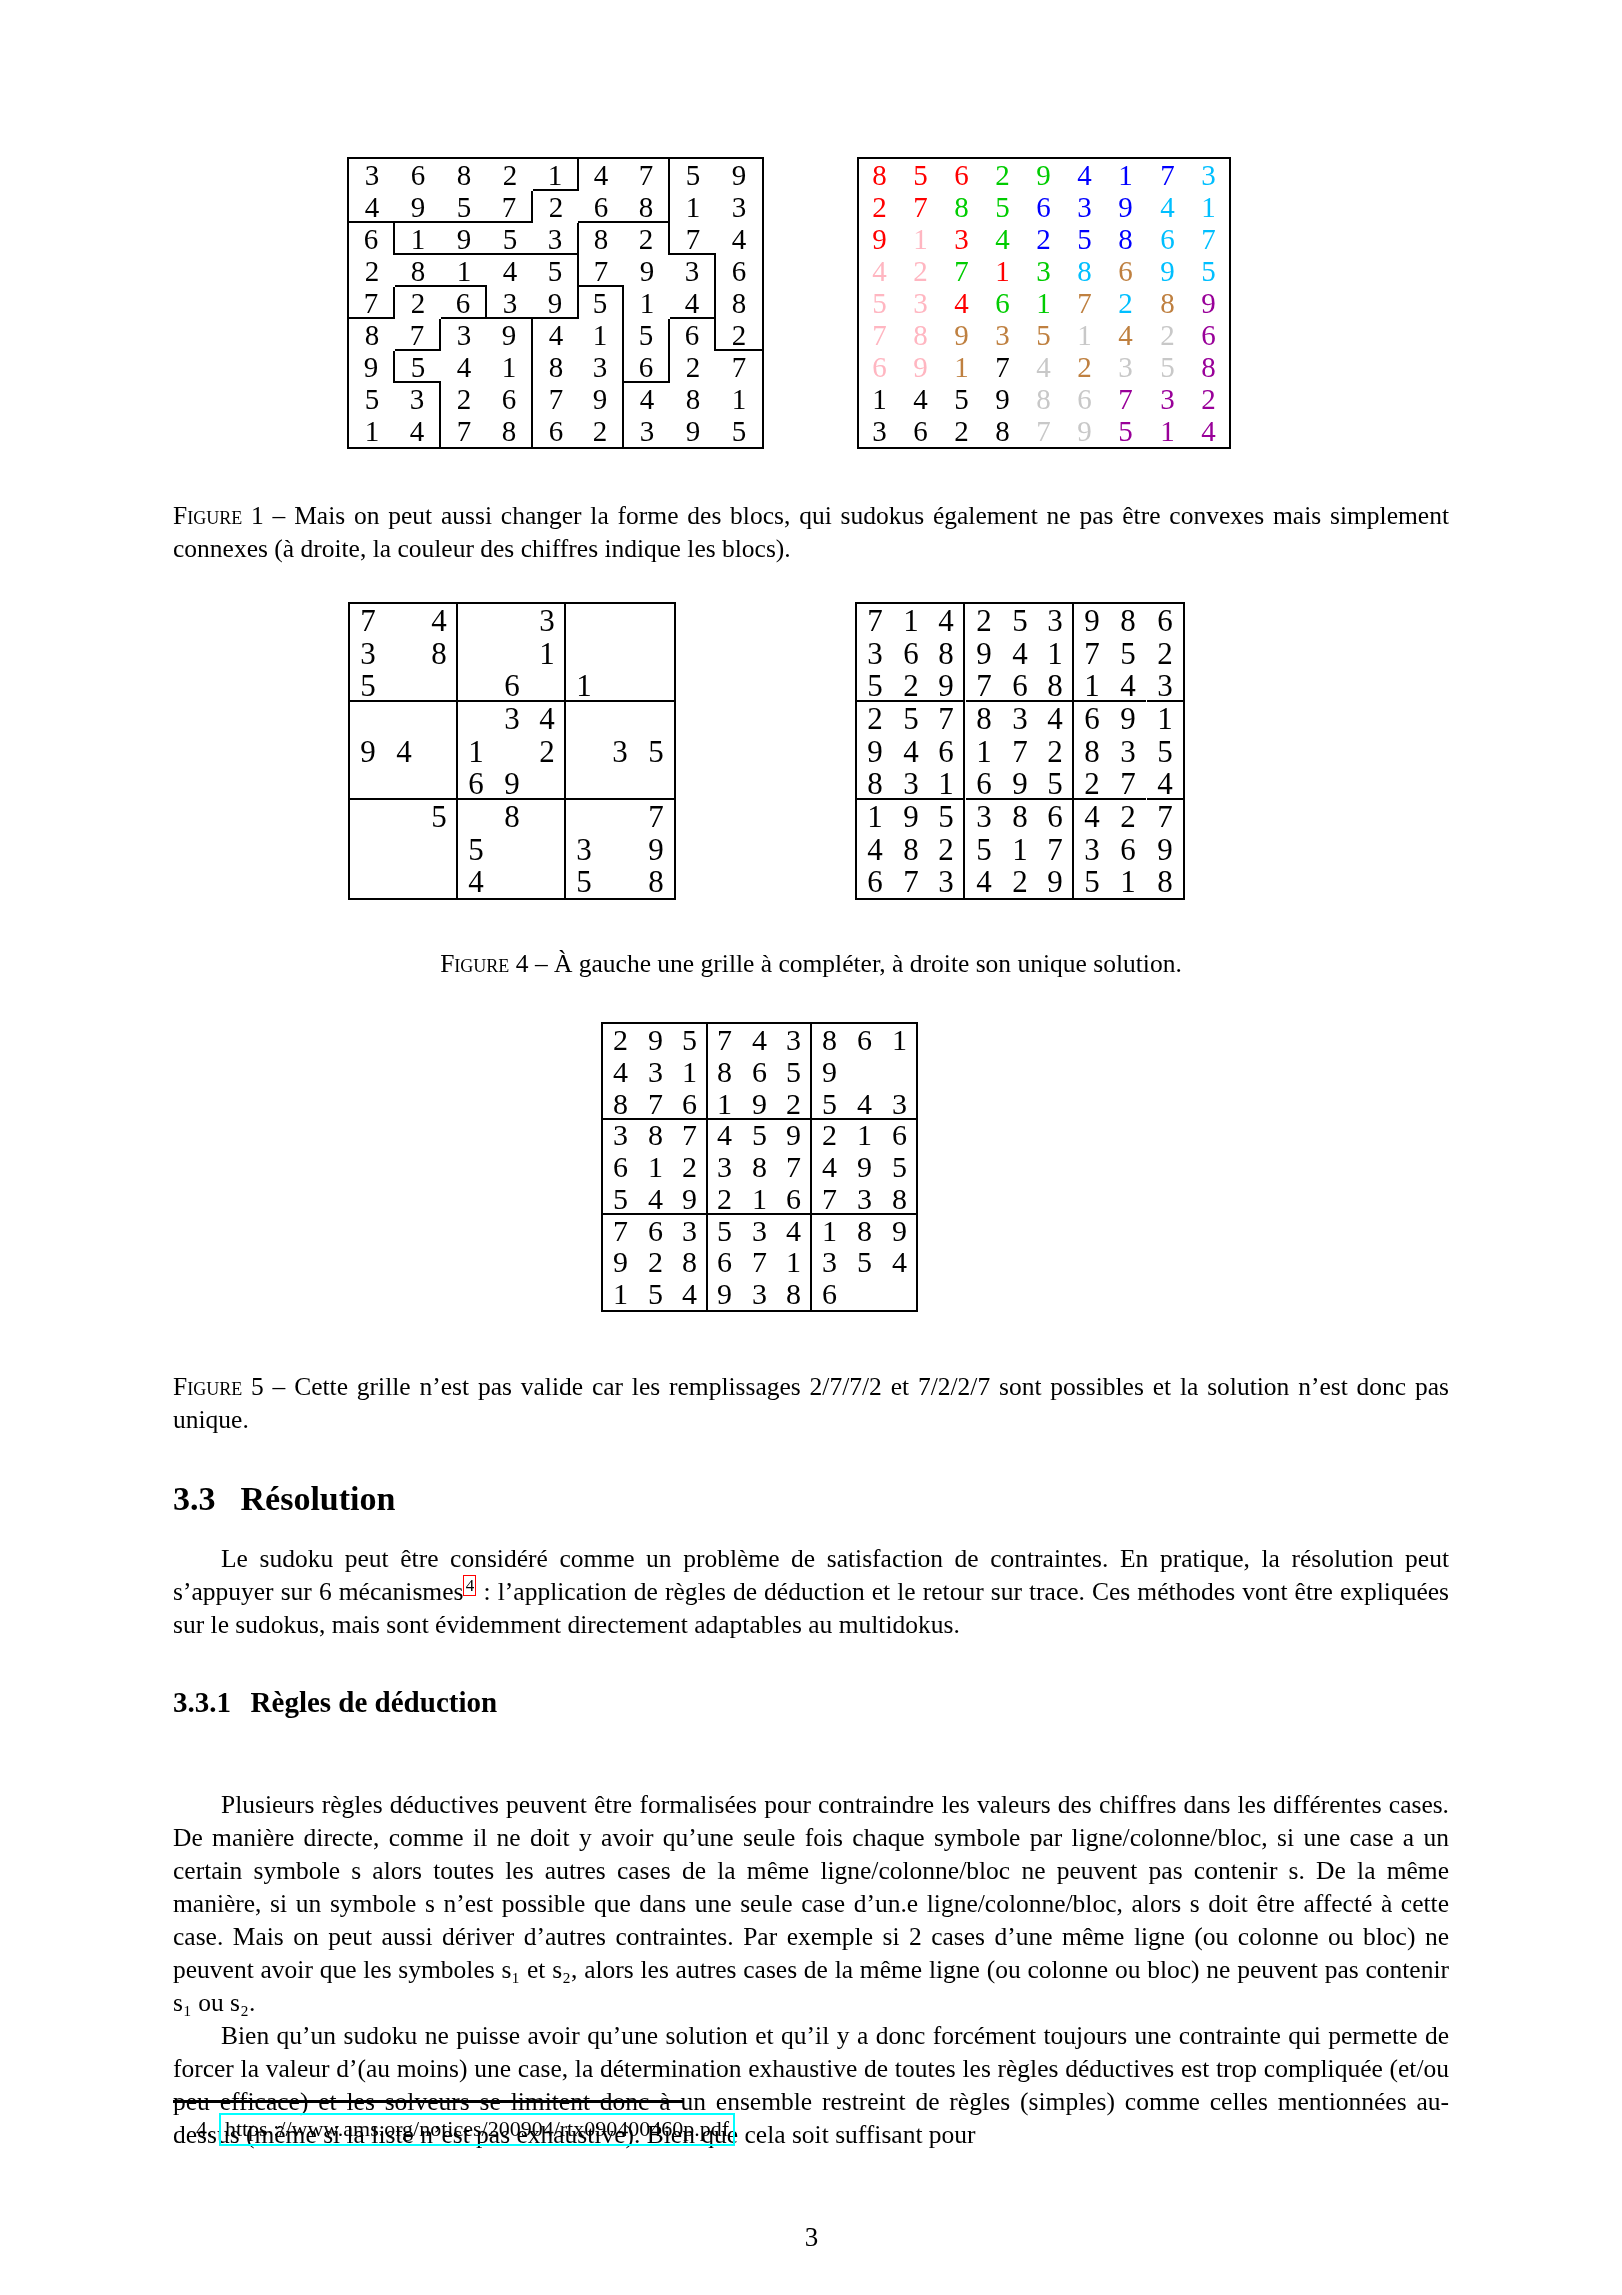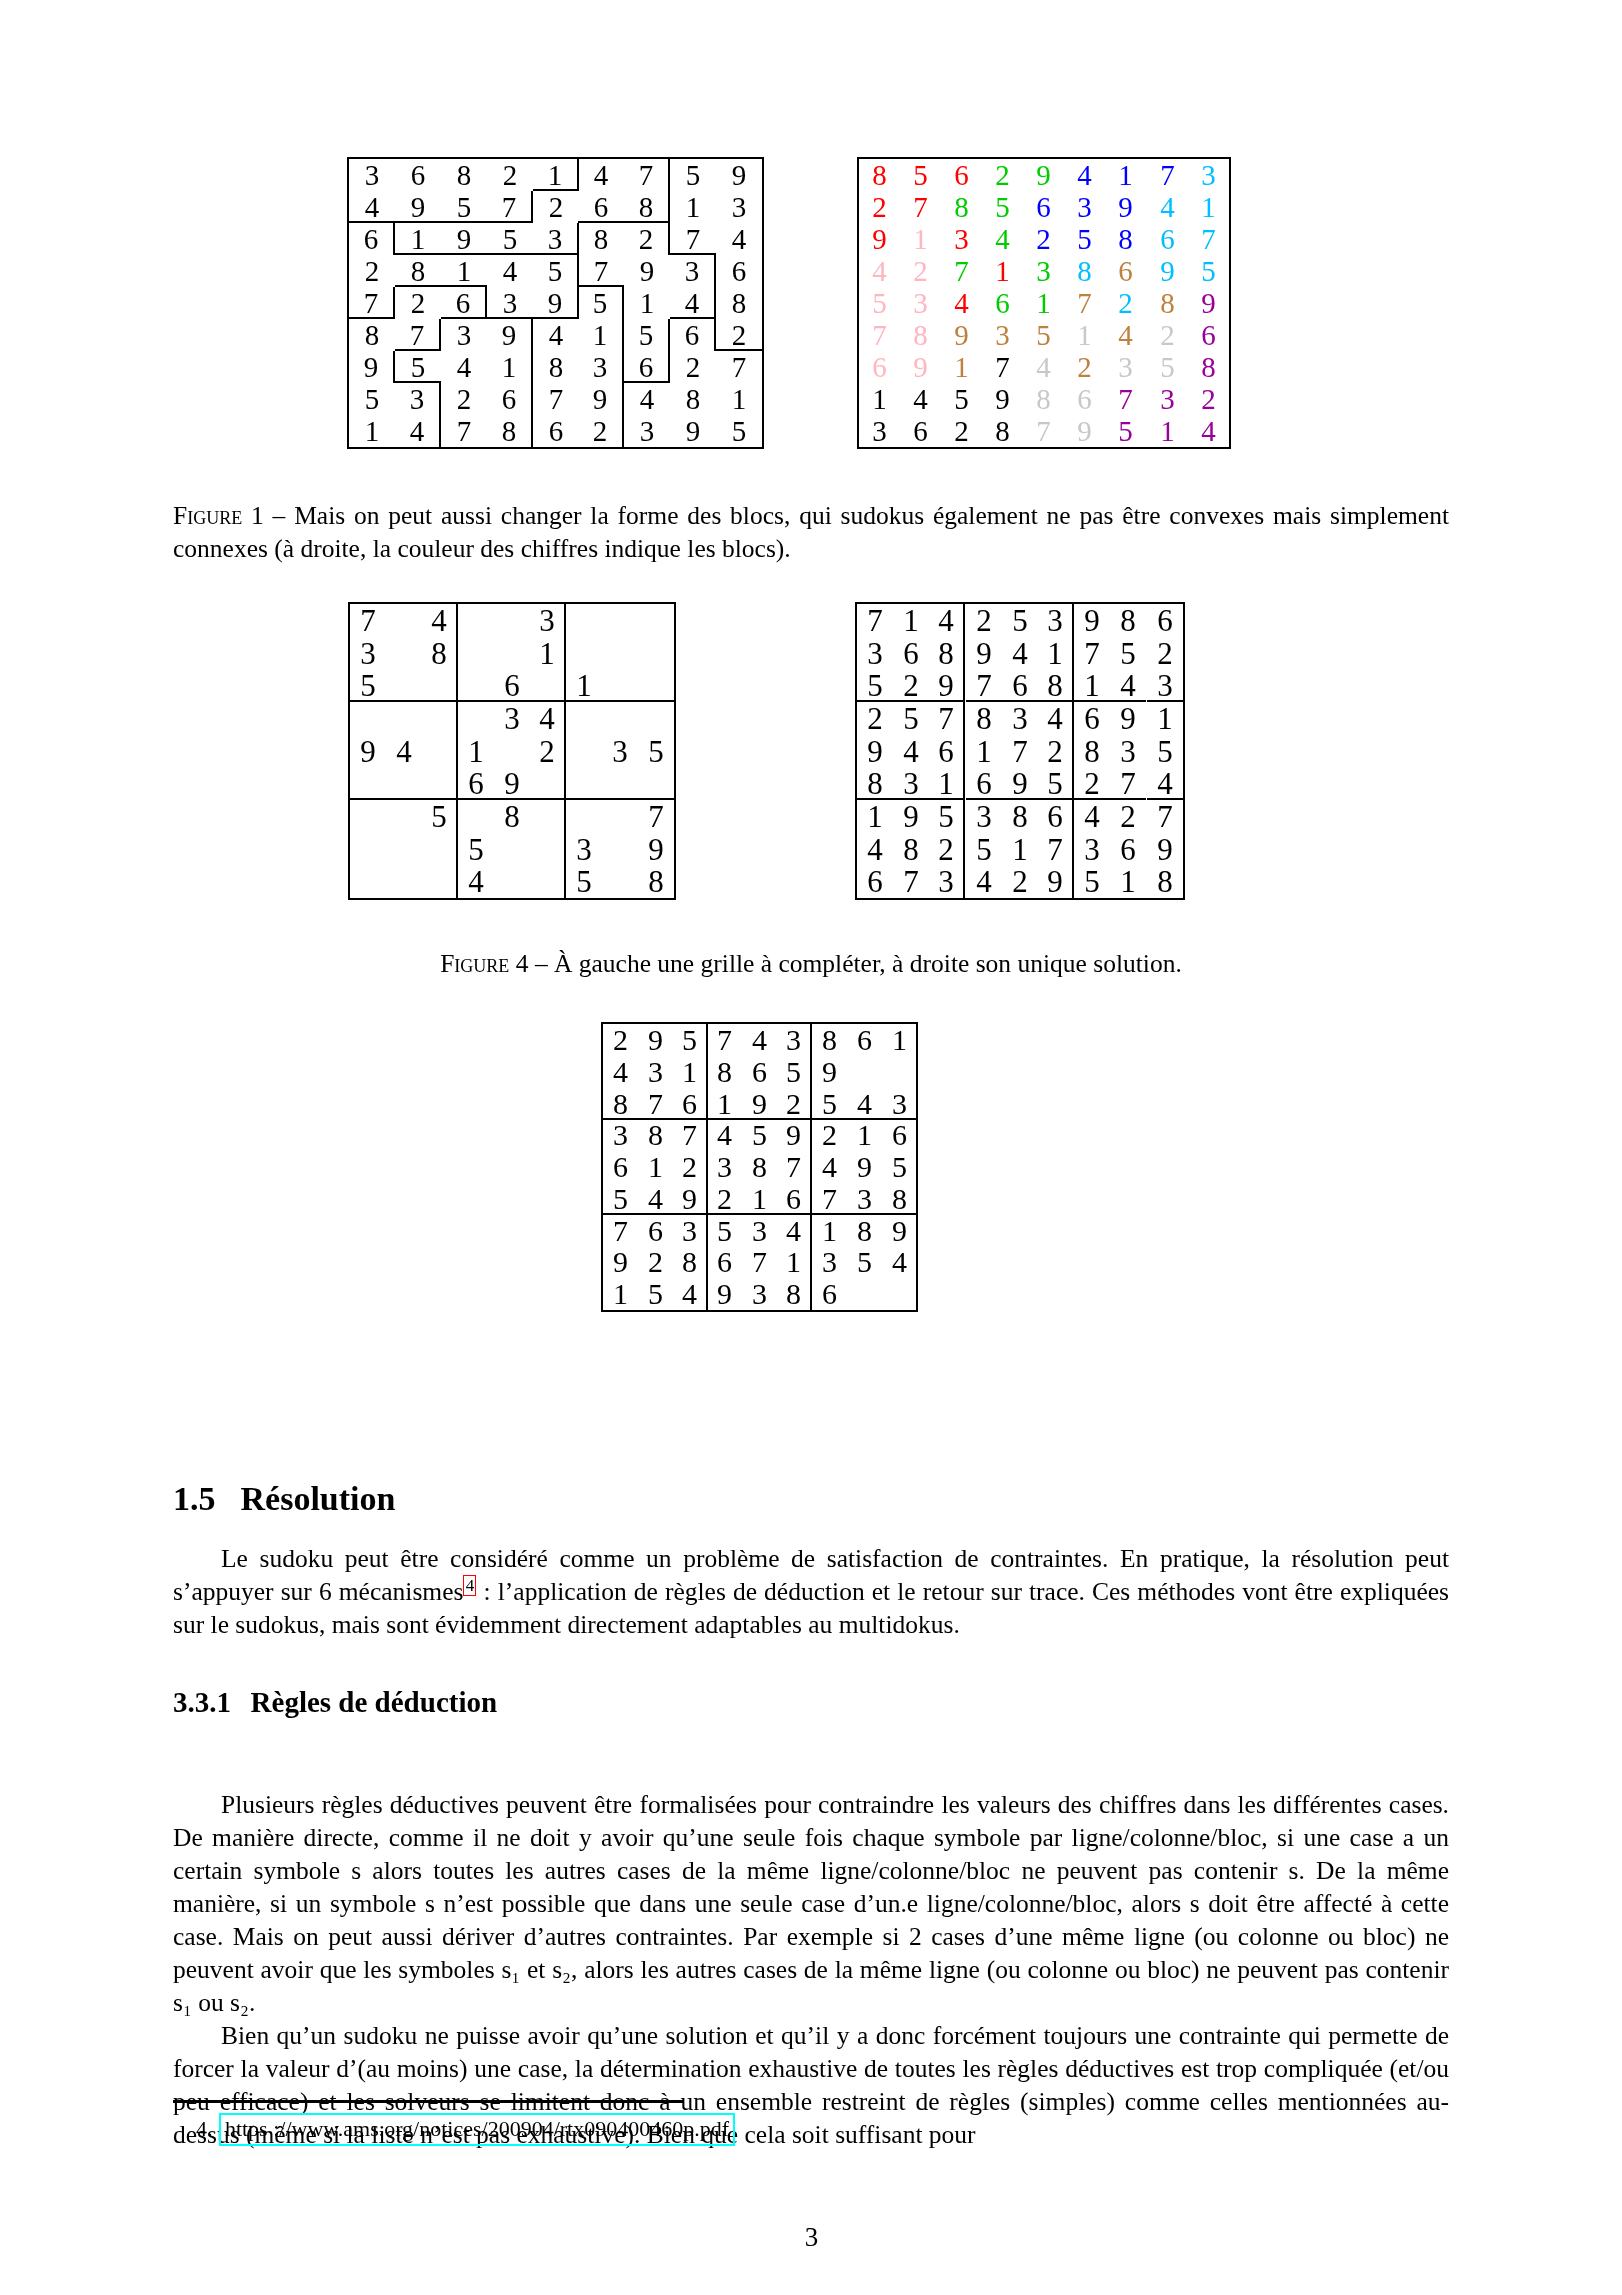--- a/index.html
+++ b/index.html
@@ -464,23 +464,26 @@
       <div class="cell" style="left: 35px; top: 254px; width: 35px; height: 32px; line-height: 32px;">5</div>
       <div class="cell" style="left: 70px; top: 254px; width: 35px; height: 32px; line-height: 32px; border-right: 2px solid rgb(0, 0, 0);">4</div>
       <div class="cell" style="left: 104px; top: 254px; width: 35px; height: 32px; line-height: 32px;">9</div>
       <div class="cell" style="left: 139px; top: 254px; width: 35px; height: 32px; line-height: 32px;">3</div>
       <div class="cell" style="left: 174px; top: 254px; width: 35px; height: 32px; line-height: 32px; border-right: 2px solid rgb(0, 0, 0);">8</div>
       <div class="cell" style="left: 209px; top: 254px; width: 35px; height: 32px; line-height: 32px;">6</div>
       <div class="cell" style="left: 244px; top: 254px; width: 35px; height: 32px; line-height: 32px;"></div>
       <div class="cell" style="left: 279px; top: 254px; width: 35px; height: 32px; line-height: 32px;"></div>
     </div>
 
+  <div class="caption" style="left:173px;top:1370px;width:1276px;">
+    <span class="figlabel">Figure 5</span><span> – </span><span>Cette grille n’est pas valide car les remplissages 2/7/7/2 et 7/2/2/7 sont possibles et la solution n’est donc pas unique.</span>
+  </div>
 
   <div class="sec-head" style="left:173px;top:1480px;">
-    <span class="sec-num">1.5</span><span>Résolution</span>
+    <span class="sec-num">3.3</span><span>Résolution</span>
   </div>
 
   <div class="body-par" style="left:173px;top:1542px;width:1276px;">
     <p><span>Le sudoku peut être considéré comme un problème de satisfaction de contraintes. En pratique, la résolution peut s’appuyer sur 6 mécanismes</span><sup class="fnmark">4</sup><span> : l’application de règles de déduction et le retour sur trace. Ces méthodes vont être expliquées sur le sudokus, mais sont évidemment directement adaptables au multidokus.</span></p>
   </div>
 
   <div class="subsec-head" style="left:173px;top:1686px;">
     <span class="sec-num">3.3.1</span><span>Règles de déduction</span>
   </div>
 

